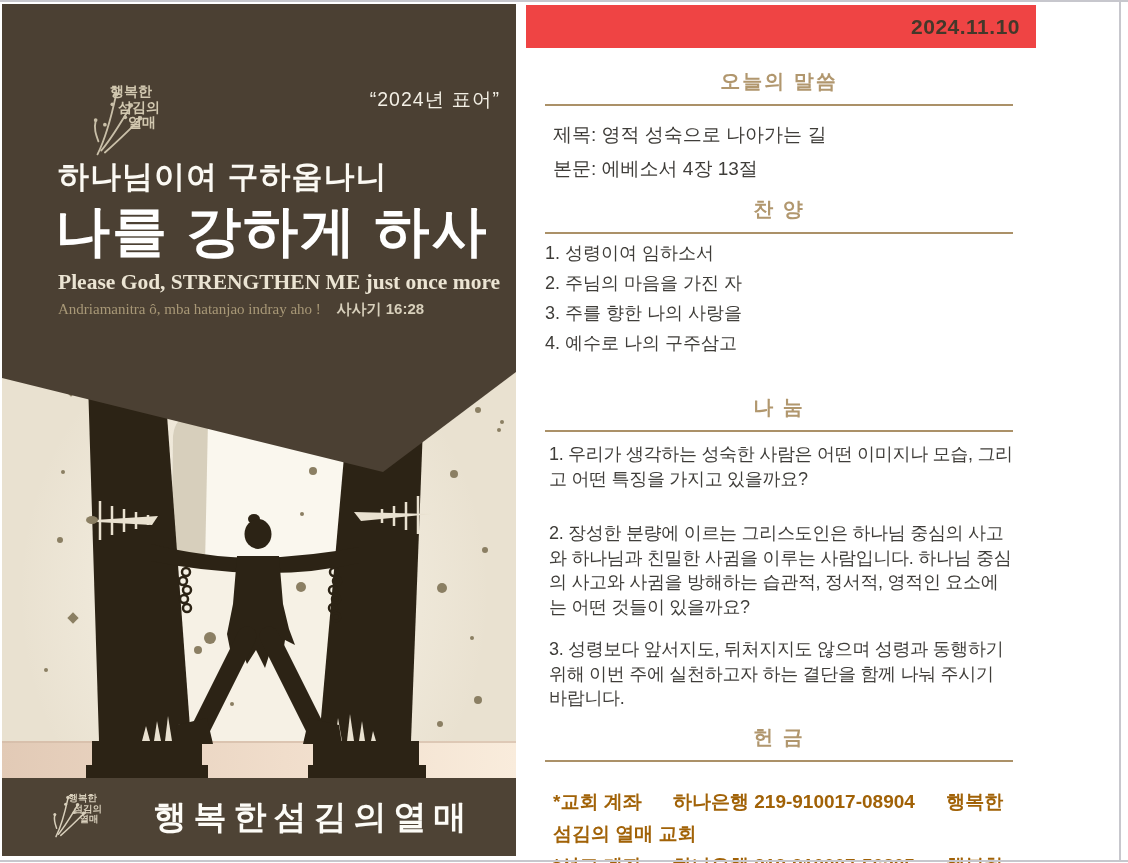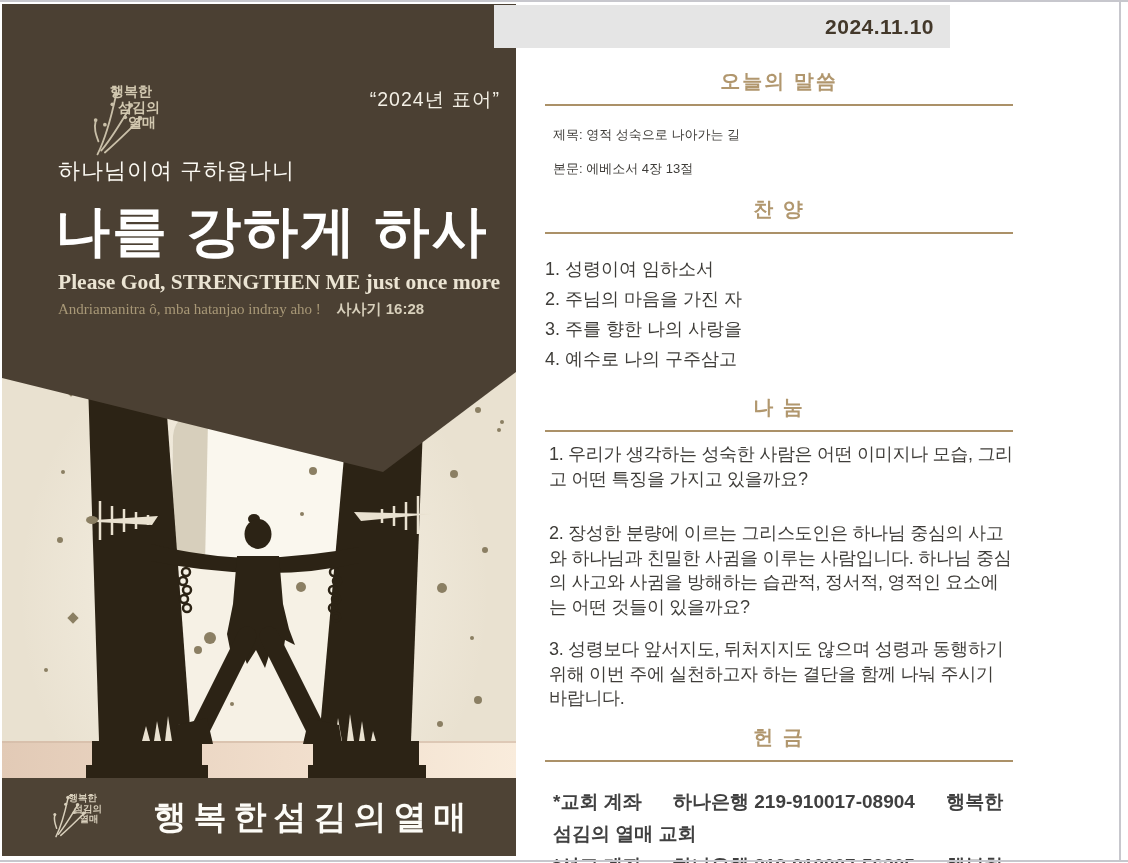--- a/index.html
+++ b/index.html
@@ -17,64 +17,64 @@
   .poster svg.illustration { position:absolute; left:0; top:0; }
 
   .logo { position:absolute; left:76px; top:80px; width:110px; height:74px; }
   .logo svg { position:absolute; left:0; top:0; }
   .logo .logo-text { position:absolute; left:30px; top:0; color:#d2c8b0; font-size:14px; line-height:15.5px; font-weight:600; }
   .logo .logo-text .l1 { margin-left:2px; }
   .logo .logo-text .l2 { margin-left:10px; }
   .logo .logo-text .l3 { margin-left:20px; }
 
   .motto { position:absolute; right:16px; top:82px; font-size:19.5px; color:#f3efe5; letter-spacing:1px; }
-  .title1 { position:absolute; left:56px; top:152px; font-size:22px; font-weight:400; color:#fbf9f3; letter-spacing:1px; }
+  .title1 { position:absolute; left:56px; top:152px; font-size:31px; font-weight:700; color:#fbf9f3; letter-spacing:1px; }
   .title2 { position:absolute; left:53px; top:191px; font-size:55px; font-weight:800; color:#ffffff; letter-spacing:2px; }
   .sub-en { position:absolute; left:56px; top:266px; font-family:"Liberation Serif", serif; font-size:21.5px; font-weight:600; color:#ebe4d3; }
   .sub-mg { position:absolute; left:56px; top:296px; font-family:"Liberation Serif", serif; font-size:15px; color:#a89877; }
   .sub-mg .ref { font-family:"Liberation Sans", sans-serif; font-weight:700; color:#d8d0bc; margin-left:12px; }
 
   .poster-footer {
     position:absolute; left:0; top:774px; width:514px; height:78px;
     display:flex; align-items:center; justify-content:center; gap:12px;
   }
   .flogo { position:relative; width:72px; height:52px; }
   .flogo svg { position:absolute; left:0; top:0; }
   .flogo .logo-text { position:absolute; left:24px; top:2px; color:#d8cfbb; font-size:9.5px; line-height:10.5px; font-weight:600; }
   .flogo .logo-text .l2 { margin-left:5px; }
   .flogo .logo-text .l3 { margin-left:11px; }
   .footer-brand { font-family:"Liberation Serif", serif; font-weight:700; font-size:33px; color:#fdfcf7; letter-spacing:7px;margin-left:25px; }
 
   
-  .date-banner { position:absolute; left:494px; top:5px; width:456px; height:43px; background:#e5e5e5; }
+  .date-banner { position:absolute; left:526px; top:5px; width:510px; height:43px; background:#ef4444; }
   .date-text { line-height:43px; text-align:right; padding-right:16px; font-size:21px; font-weight:700; color:#43382a; letter-spacing:0.5px; }
 
   .section { position:absolute; left:545px; width:468px; }
   .section h2 {
     font-size:20px; font-weight:700; color:#b1976e; letter-spacing:2px;
     line-height:22px; padding-bottom:12px; border-bottom:2px solid #ab9168;text-align:center;
   }
   .sec-word    { top:70px; }
   .sec-praise  { top:198px; }
   .sec-sharing { top:396px; }
   .sec-offering{ top:726px; }
 
   .word-items { margin-top:12px; padding-left:8px; }
-  .word-items .line { font-size:13px; color:#3f3d39; line-height:34px; }
-
-  .praise-items { margin-top:20px; }
+  .word-items .line { font-size:19px; color:#3f3d39; line-height:34px; }
+
+  .praise-items { margin-top:4px; }
   .praise-items .line { font-size:18px; color:#3f3d39; line-height:30px; }
 
   .sharing-items { margin-top:10px; padding-left:4px; }
   .sharing-items p { font-size:18px; color:#3f3d39; line-height:24.5px; letter-spacing:-0.3px; }
   .sharing-items p + p { margin-top:30px; }
   .sharing-items p.p3 { margin-top:18px; }
 
   .offering-items { margin-top:24px; padding-left:8px; }
-  .offering-items .acct { font-size:19px; color:#404040; font-weight:700; line-height:32px; }
+  .offering-items .acct { font-size:19px; color:#a16207; font-weight:700; line-height:32px; }
   .offering-items .acct span { margin-right:26px; }
   .offering-items .acct span:last-child { margin-right:0; }
 </style>
 </head>
 <body>
 
 <div class="screen">
   <div class="border-top"></div>
 
   <div class="poster">

